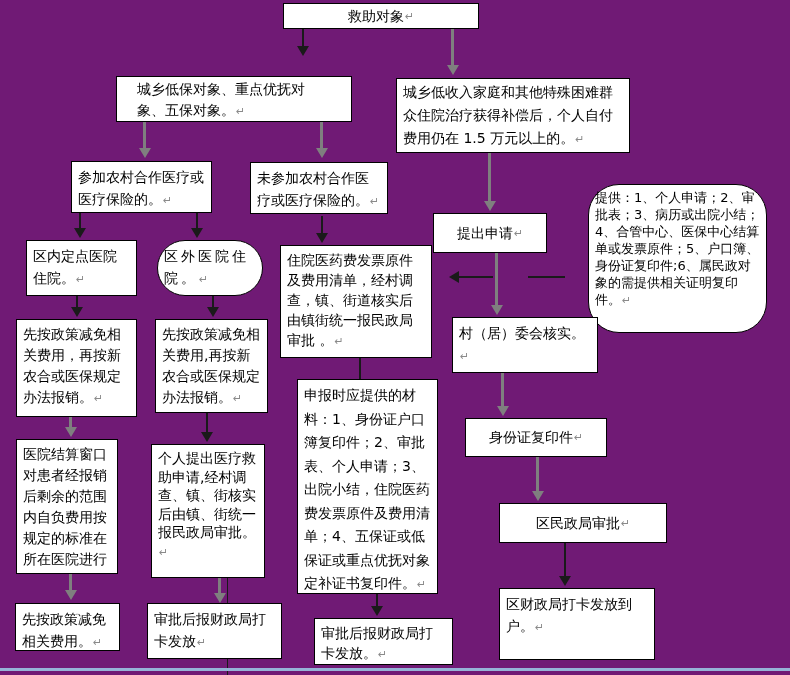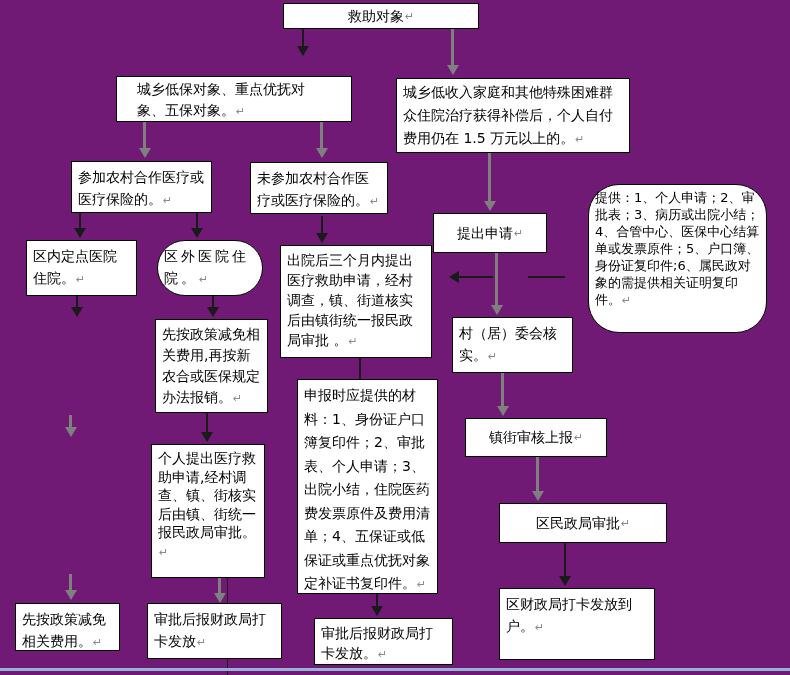--- a/index.html
+++ b/index.html
@@ -112,43 +112,49 @@
   <div class="node lh22" style="left:250px;top:162px;width:138px;height:52px">
     <span>未参加农村合作医疗或医疗保险的。</span><span class="mark">↵</span>
   </div>
   <div class="node lh22" style="left:26px;top:240px;width:111px;height:56px">
     <span>区内定点医院住院。</span><span class="mark">↵</span>
   </div>
   <div class="node lh22 spread" style="left:157px;top:240px;width:106px;height:56px">
     <span>区外医院住院。</span><span class="mark">↵</span>
   </div>
   <div class="node lh20" style="left:280px;top:245px;width:152px;height:113px">
-    <span>出院后三个月内提出医疗救助申请，经村调查，镇、街道核实后由镇街统一报民政局审批 。</span><span class="mark">↵</span>
+    <span>住院医药费发票原件及费用清单，经村调查，镇、街道核实后由镇街统一报民政局审批 。</span><span class="mark">↵</span>
   </div>
   <div class="node ctr" style="left:433px;top:213px;width:114px;height:40px">
     <span>提出申请</span>
       <span class="mark">↵</span>
   </div>
   <div class="node small" style="left:588px;top:184px;width:179px;height:149px">
     <span>提供：1、个人申请；2、审批表；3、病历或出院小结；4、合管中心、医保中心结算单或发票原件；5、户口簿、身份证复印件;6、属民政对象的需提供相关证明复印件。</span><span class="mark">↵</span>
   </div>
-  <div class="node lh22" style="left:452px;top:317px;width:121px;height:56px">
+  <div class="node lh22" style="left:452px;top:317px;width:146px;height:56px">
     <span>村（居）委会核实。</span><span class="mark">↵</span>
+  </div>
+  <div class="node" style="left:16px;top:319px;width:121px;height:98px">
+    <span>先按政策减免相关费用，再按新农合或医保规定办法报销。</span><span class="mark">↵</span>
   </div>
   <div class="node" style="left:155px;top:319px;width:113px;height:94px">
     <span>先按政策减免相关费用,再按新农合或医保规定办法报销。</span><span class="mark">↵</span>
+  </div>
+  <div class="node" style="left:16px;top:439px;width:102px;height:135px">
+    <span>医院结算窗口对患者经报销后剩余的范围内自负费用按规定的标准在所在医院进行</span><span class="mark"></span>
   </div>
   <div class="node lh18" style="left:151px;top:444px;width:114px;height:134px">
     <span>个人提出医疗救助申请,经村调查、镇、街核实后由镇、街统一报民政局审批。</span><span class="mark">↵</span>
   </div>
   <div class="node lh24" style="left:297px;top:379px;width:141px;height:215px">
     <span>申报时应提供的材料：1、身份证户口簿复印件；2、审批表、个人申请；3、出院小结，住院医药费发票原件及费用清单；4、五保证或低保证或重点优抚对象定补证书复印件。</span><span class="mark">↵</span>
   </div>
   <div class="node ctr" style="left:465px;top:418px;width:142px;height:39px">
-    <span>镇街审核上报</span>
+    <span>身份证复印件</span>
       <span class="mark">↵</span>
   </div>
   <div class="node ctr" style="left:499px;top:503px;width:168px;height:40px">
     <span>区民政局审批</span>
       <span class="mark">↵</span>
   </div>
   <div class="node lh22" style="left:15px;top:603px;width:105px;height:48px">
     <span>先按政策减免相关费用。</span><span class="mark">↵</span>
   </div>
   <div class="node lh22" style="left:147px;top:603px;width:135px;height:56px">

